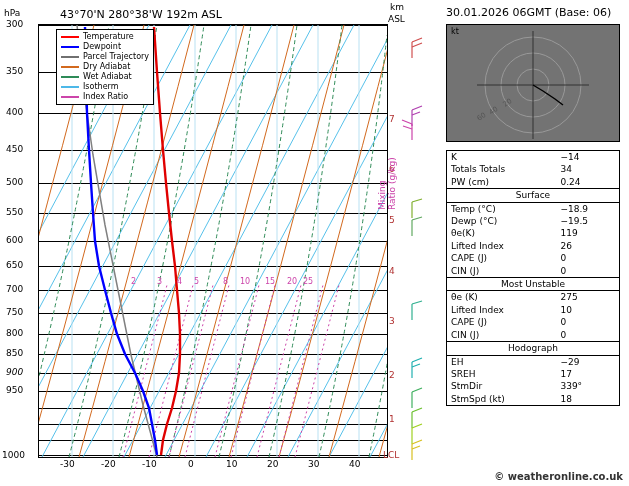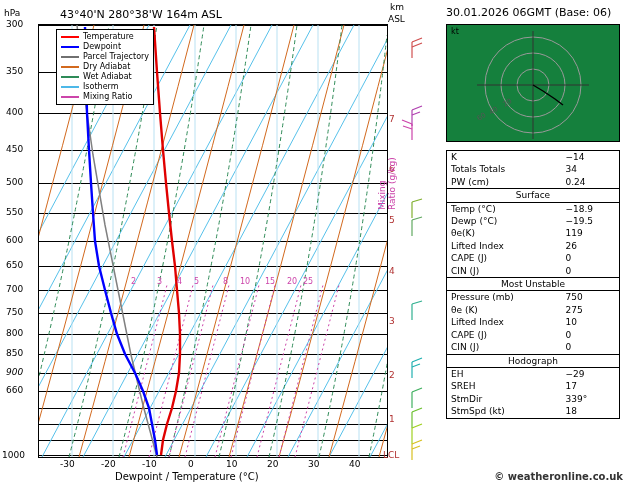--- a/index.html
+++ b/index.html
@@ -10,40 +10,40 @@
   .tiny{font-size:8px;}
   
   #skewt{left:0;top:0;width:430px;height:486px;}
   #plot{left:38px;top:24px;width:348px;height:432px;border:1px solid #000;overflow:hidden;background:#fff;}
   .iso{position:absolute;height:1px;background:#000;width:100%;left:0;}
   
   #legend{left:55px;top:28px;background:#fff;border:1px solid #000;padding:2px 4px;font-size:8px;line-height:10px;}
   #legend div{display:flex;align-items:center;gap:4px;white-space:nowrap;}
   #legend i{display:inline-block;width:18px;height:0;border-top-width:2px;border-top-style:solid;}
   
-  #hodo-box{left:446px;top:24px;width:172px;height:116px;border:1px solid #000;background:#15803d;}
+  #hodo-box{left:446px;top:24px;width:172px;height:116px;border:1px solid #000;background:#737373;}
   #tbl{left:446px;top:150px;width:172px;border:1px solid #000;background:#fff;font-size:9px;}
   #tbl table{border-collapse:collapse;width:100%;}
   #tbl td{padding:0px 4px;font-size:9px;line-height:12.4px;}
   #tbl td.v{text-align:left;}
   #tbl tr.sec td{text-align:center;border-top:1px solid #000;border-bottom:1px solid #000;font-weight:normal;}
   .hdr{font-size:10px;}
   #footer{right:6px;bottom:4px;font-size:10px;font-weight:bold;color:#333;}
   .mixlabel{position:absolute;font-size:8px;color:#cc44aa;}
   .kmlabel{position:absolute;font-size:9px;color:#b03030;}
 </style>
 </head>
 <body>
 
 <div id="root">
 
   <div class="abs" id="skewt">
 
     <div class="abs lbl" style="left:4px;top:8px;">hPa</div>
-    <div class="abs hdr" style="left:60px;top:8px;font-size:11px;">43°40'N 280°38'W 164m ASL</div>
+    <div class="abs hdr" style="left:60px;top:8px;font-size:11px;">43°70'N 280°38'W 192m ASL</div>
     <div class="abs lbl" style="left:390px;top:2px;">km</div>
     <div class="abs lbl" style="left:388px;top:14px;">ASL</div>
 
     <div class="abs" id="plot">
 
       <div class="iso" style="top:0px;"></div>
       <div class="iso" style="top:47px;"></div>
       <div class="iso" style="top:88px;"></div>
       <div class="iso" style="top:125px;"></div>
       <div class="iso" style="top:158px;"></div>
@@ -163,51 +163,50 @@
         <div>
             <i style="border-top-color:#2e8b57;"></i>
             <span>Wet Adiabat</span>
           </div>
         <div>
             <i style="border-top-color:#4db8e8;"></i>
             <span>Isotherm</span>
           </div>
         <div>
             <i style="border-top-color:#cc44aa;"></i>
-            <span>Mixing Ratio</span>
+            <span>Index Ratio</span>
           </div>
       </div>
     </div>
 
     <div class="abs lbl" style="left:6px;top:19px;">300</div>
     <div class="abs lbl" style="left:6px;top:66px;">350</div>
     <div class="abs lbl" style="left:6px;top:107px;">400</div>
     <div class="abs lbl" style="left:6px;top:144px;">450</div>
     <div class="abs lbl" style="left:6px;top:177px;">500</div>
     <div class="abs lbl" style="left:6px;top:207px;">550</div>
     <div class="abs lbl" style="left:6px;top:235px;">600</div>
     <div class="abs lbl" style="left:6px;top:260px;">650</div>
     <div class="abs lbl" style="left:6px;top:284px;">700</div>
     <div class="abs lbl" style="left:6px;top:307px;">750</div>
     <div class="abs lbl" style="left:6px;top:328px;">800</div>
     <div class="abs lbl" style="left:6px;top:348px;">850</div>
     <div class="abs lbl" style="left:6px;top:367px;font-style:italic;">900</div>
-    <div class="abs lbl" style="left:6px;top:385px;">660</div>
+    <div class="abs lbl" style="left:6px;top:385px;">950</div>
     <div class="abs lbl" style="left:2px;top:450px;">1000</div>
 
     <div class="abs lbl" style="left:60px;top:459px;">-30</div>
     <div class="abs lbl" style="left:101px;top:459px;">-20</div>
     <div class="abs lbl" style="left:142px;top:459px;">-10</div>
     <div class="abs lbl" style="left:188px;top:459px;">0</div>
     <div class="abs lbl" style="left:226px;top:459px;">10</div>
     <div class="abs lbl" style="left:267px;top:459px;">20</div>
     <div class="abs lbl" style="left:308px;top:459px;">30</div>
     <div class="abs lbl" style="left:349px;top:459px;">40</div>
 
-    <div class="abs" style="left:115px;top:471px;font-size:10px;">Dewpoint / Temperature (°C)</div>
 
     <div class="abs kmlabel" style="left:389px;top:114px;">7</div>
     <div class="abs kmlabel" style="left:389px;top:164px;">6</div>
     <div class="abs kmlabel" style="left:389px;top:215px;">5</div>
     <div class="abs kmlabel" style="left:389px;top:266px;">4</div>
     <div class="abs kmlabel" style="left:389px;top:316px;">3</div>
     <div class="abs kmlabel" style="left:389px;top:370px;">2</div>
     <div class="abs kmlabel" style="left:389px;top:414px;">1</div>
     <div class="abs" style="left:383px;top:450px;font-size:9px;color:#b03030;">LCL</div>
 
@@ -328,24 +327,20 @@
             <td class="v">0</td>
           </tr>
       <tr>
             <td>CIN (J)</td>
             <td class="v">0</td>
           </tr>
       <tr class="sec">
             <td colspan="2">Most Unstable</td>
           </tr>
       <tr>
-            <td>Pressure (mb)</td>
-            <td class="v">750</td>
-          </tr>
-      <tr>
             <td>θe (K)</td>
             <td class="v">275</td>
           </tr>
       <tr>
             <td>Lifted Index</td>
             <td class="v">10</td>
           </tr>
       <tr>
             <td>CAPE (J)</td>
             <td class="v">0</td>

